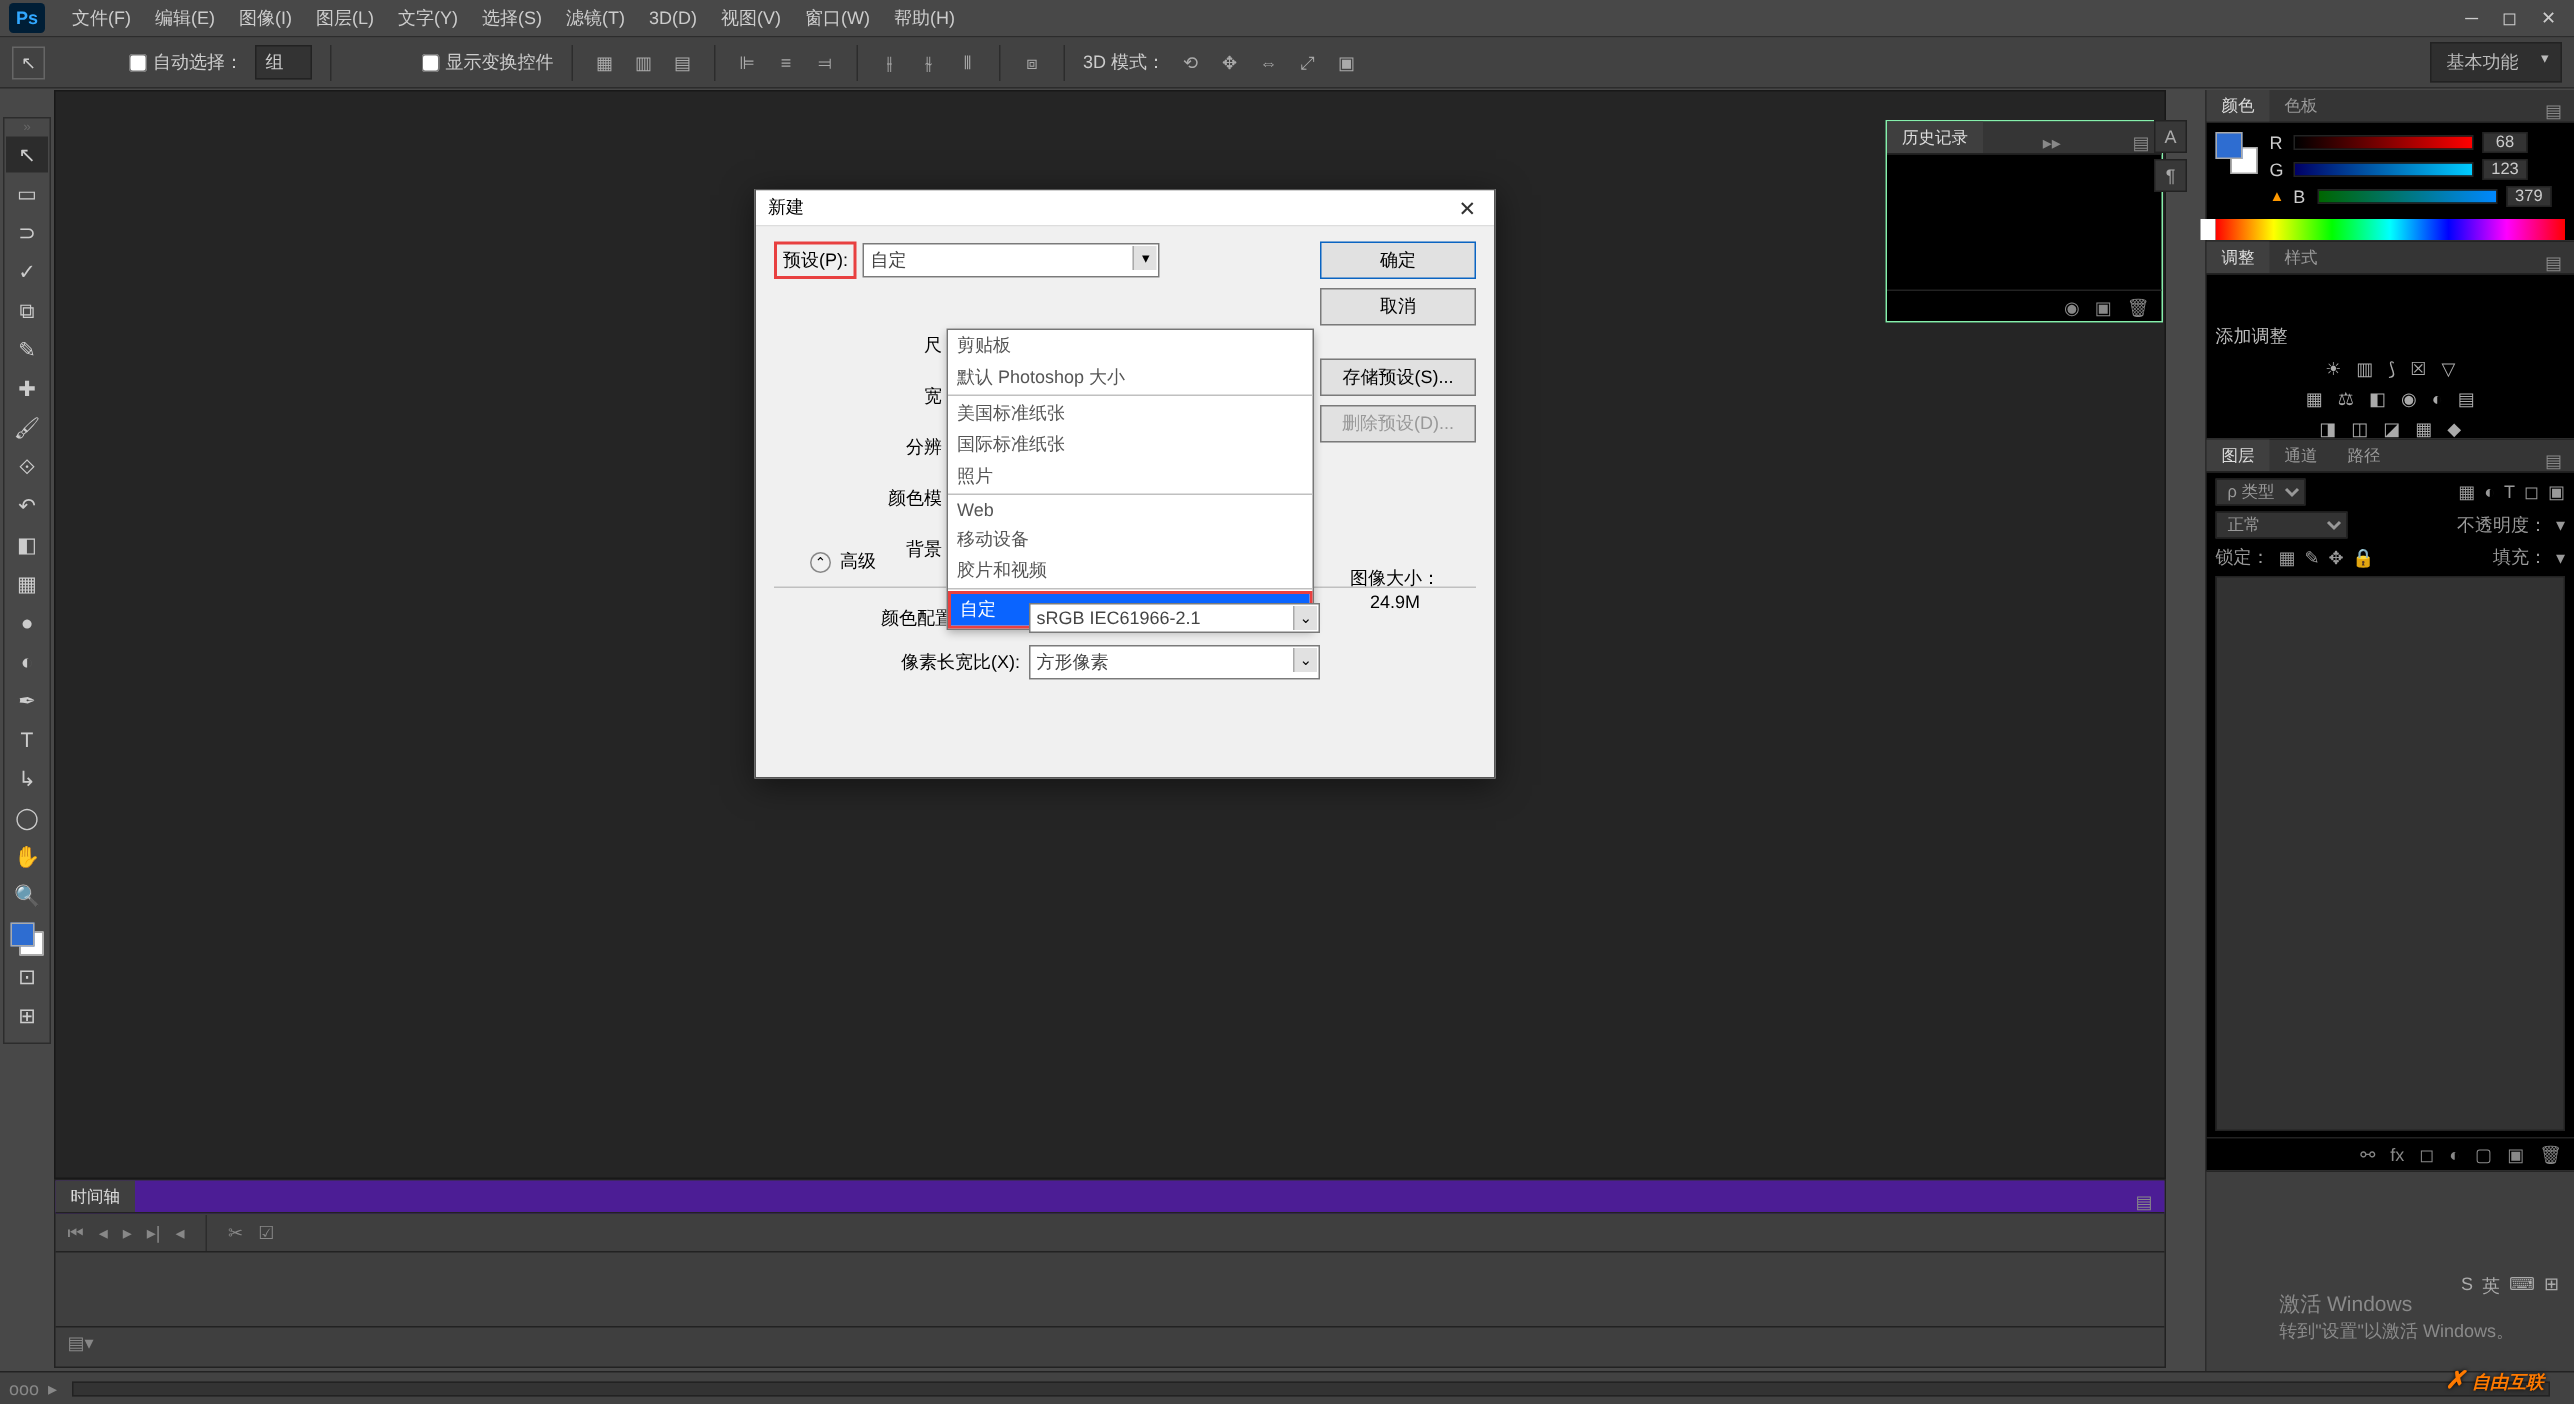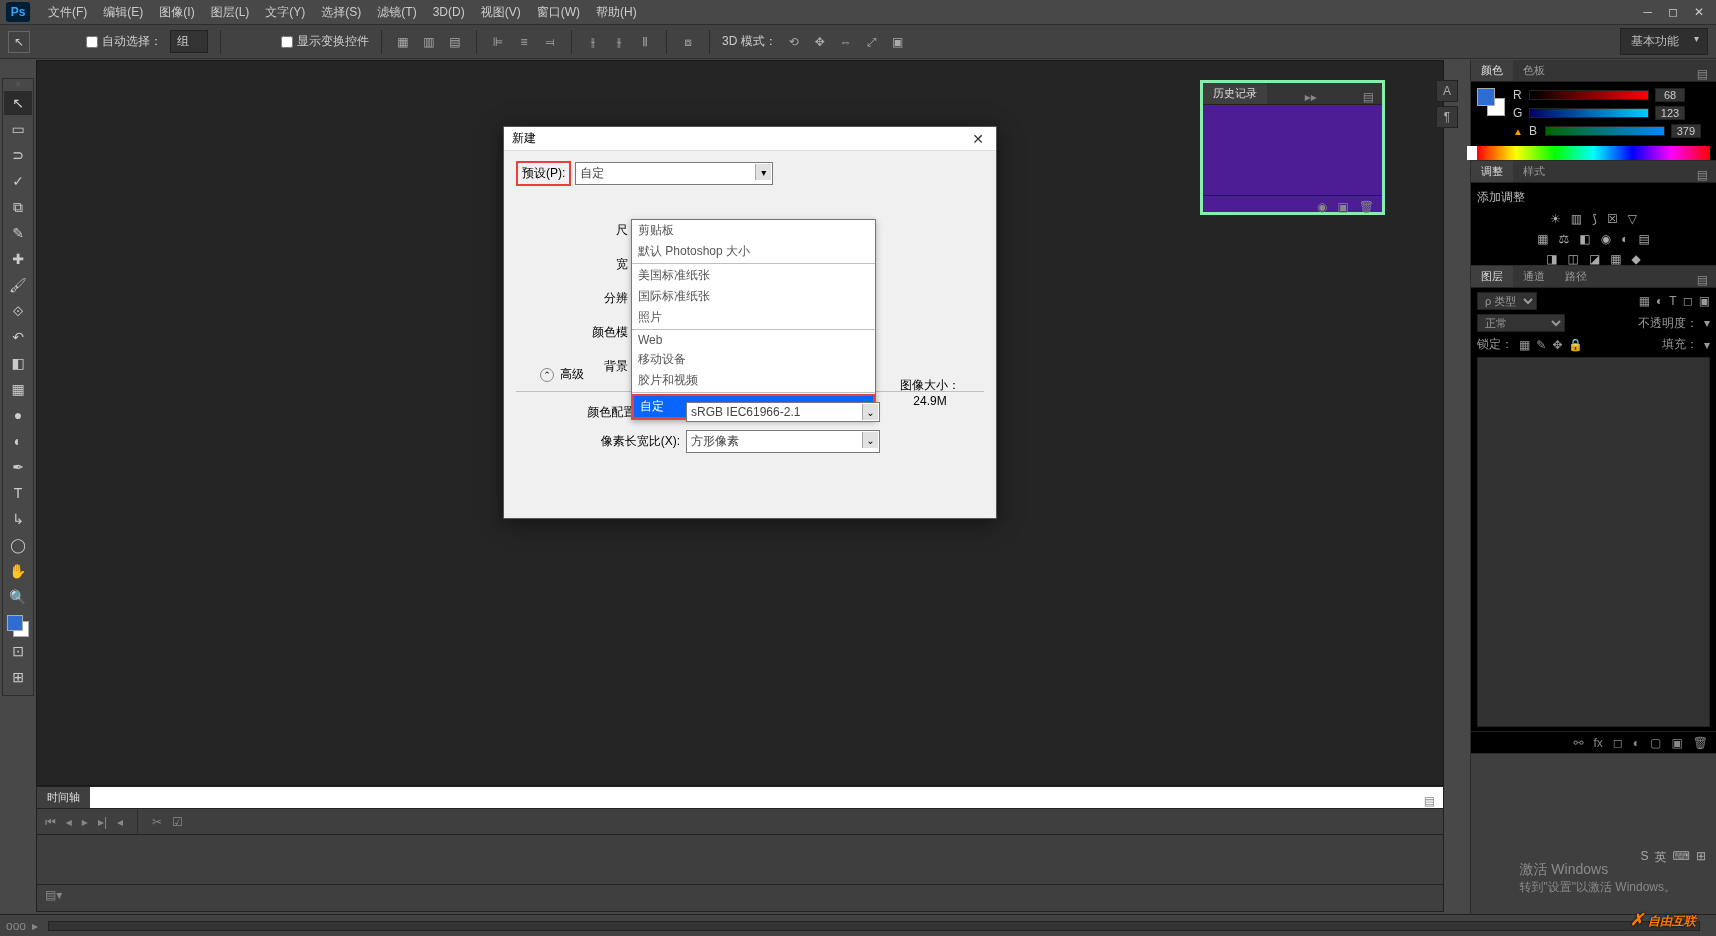--- a/index.html
+++ b/index.html
@@ -47,38 +47,38 @@
 .color-swatch .bg2 { width: 18px; height: 18px; background: #fff; border: 1px solid #aaa; position: absolute; top: 10px; left: 10px; }
 .rgb-row { display: flex; align-items: center; gap: 6px; margin-left: 34px; margin-bottom: 4px; }
 .rgb-row .lbl { color: #ccc; width: 10px; }
 .rgb-slider { width: 120px; height: 10px; border: 1px solid #222; }
 .rgb-val { width: 30px; background: #333; border: 1px solid #222; color: #ccc; text-align: center; font-size: 11px; padding: 0 0; }
 .spectrum { height: 14px; margin: 2px 6px 0; background: linear-gradient(to right, red, yellow, lime, cyan, blue, magenta, red); position: relative; }
 .spectrum::before, .spectrum::after { content: ''; position: absolute; top: 0; bottom: 0; width: 10px; }
 .spectrum::before { left: -10px; background: #fff; }
 .spectrum::after { right: -10px; background: #000; }
 
-.adjust-body { padding: 6px; height: 82px; }
+.adjust-body { padding: 6px; height: 82px; margin-top: 27px; }
 .adjust-row { display: flex; gap: 10px; justify-content: center; margin-bottom: 6px; color: #aaa; font-size: 14px; }
 
 .layers-body { padding: 4px 6px; }
 .layers-row { display: flex; align-items: center; gap: 6px; margin-bottom: 4px; color: #999; }
 .layers-row select, .layers-row input { background: #333; border: 1px solid #222; color: #999; font-size: 11px; padding: 1px 3px; }
 .layers-content { height: 370px; background: #323232; border: 1px solid #222; }
 .panel-footer { height: 22px; border-top: 1px solid #222; display: flex; align-items: center; justify-content: flex-end; gap: 10px; padding: 0 8px; color: #888; font-size: 12px; }
 
 
-.mid-panel { position: absolute; left: 1200px; top: 80px; width: 185px; height: 135px; background: #4c1d95; border: 3px solid #86efac; }
+.mid-panel { position: absolute; left: 1257px; top: 80px; width: 185px; height: 135px; background: #000000; border: 1px solid #86efac; }
 .mid-panel .panel-tabs { background: #353535; }
 .dock-strip { position: absolute; left: 1436px; top: 80px; width: 24px; display: flex; flex-direction: column; gap: 4px; }
 .dock-ico { width: 22px; height: 22px; background: #383838; border: 1px solid #222; display: flex; align-items: center; justify-content: center; color: #aaa; }
 
 
 .timeline { position: absolute; left: 36px; right: 272px; bottom: 24px; height: 126px; background: #3f3f3f; border: 1px solid #222; }
-.timeline .panel-tabs { background: #ffffff; }
+.timeline .panel-tabs { background: #4c1d95; }
 .tl-toolbar { height: 26px; display: flex; align-items: center; gap: 10px; padding: 0 8px; border-bottom: 1px solid #222; color: #888; }
 .tl-body { height: 50px; border-bottom: 1px solid #222; }
 .tl-footer { height: 20px; display: flex; align-items: center; gap: 8px; padding: 0 8px; color: #888; }
 
 
 .statusbar { position: absolute; left: 0; right: 0; bottom: 0; height: 22px; background: #424242; border-top: 1px solid #222; display: flex; align-items: center; padding: 0 6px; color: #888; font-size: 11px; }
 
 
 .dialog { position: absolute; left: 503px; top: 126px; width: 494px; height: 393px; background: #f0f0f0; border: 1px solid #555; box-shadow: 0 4px 20px rgba(0,0,0,0.5); color: #000; }
 .dlg-title { height: 24px; background: #fff; border-bottom: 1px solid #ddd; display: flex; align-items: center; padding: 0 8px; font-size: 12px; }
@@ -375,20 +375,27 @@
   <div style="flex:1;margin:0 10px;height:10px;background:#333;border:1px solid #222"></div>
 </div>
 
 <div class="dialog">
   <div class="dlg-title">
     <span>新建</span>
     <span class="dlg-close">✕</span>
   </div>
   <div class="dlg-body">
 
+    <div class="dlg-right">
+      <div class="dlg-btn primary">确定</div>
+      <div class="dlg-btn">取消</div>
+      <div style="height:10px"></div>
+      <div class="dlg-btn">存储预设(S)...</div>
+      <div class="dlg-btn disabled">删除预设(D)...</div>
+    </div>
 
 
     <div class="dlg-row" style="width:280px">
       <div class="dlg-label red-box" style="padding:2px 4px;width:auto">预设(P):</div>
       <div class="dlg-select-wrap" style="width:198px;flex:none">
         <div class="dlg-select">自定</div>
         <div class="dlg-select-arrow">▾</div>
       </div>
     </div>
 

